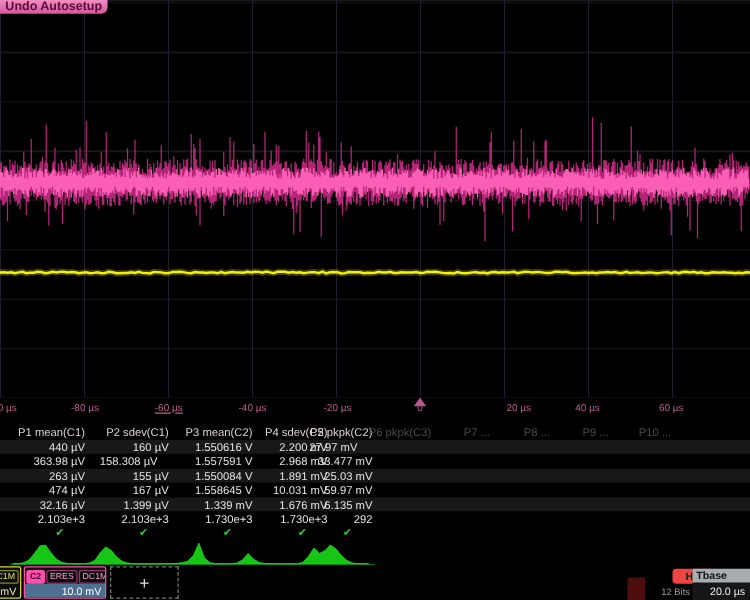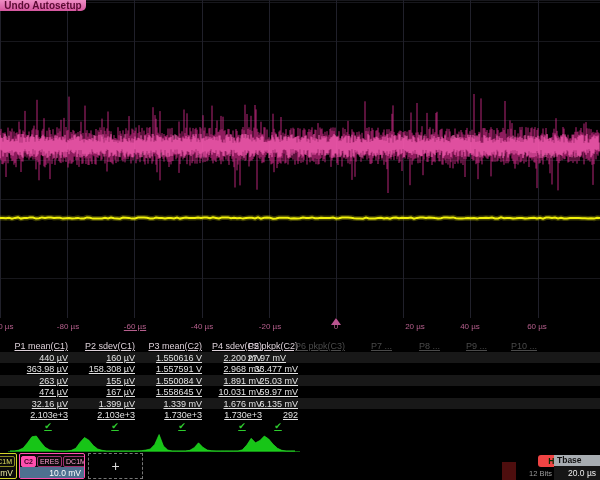--- a/index.html
+++ b/index.html
@@ -16,21 +16,21 @@
     background:linear-gradient(#ef8ec4,#d4569e);color:#5a0a32;font-size:10px;font-weight:bold;
     line-height:11px;text-align:center;border-radius:0 0 5px 0;cursor:pointer;}
   
   .time-axis{position:absolute;top:318px;left:0;width:600px;height:17px;}
   .tlabel{position:absolute;top:4px;transform:translateX(-50%);font-size:8px;color:#b65f8d;white-space:nowrap;}
   .trig{position:absolute;top:0;width:0;height:0;border-left:5px solid transparent;
     border-right:5px solid transparent;border-bottom:7px solid #cf5ca0;transform:translateX(-50%);opacity:.9;}
   
   .mtable{position:absolute;top:336px;left:0;width:600px;height:97px;font-size:9px;}
   .stripe{position:absolute;left:0;width:600px;background:#181818;}
-  .mcell{position:absolute;text-align:right;white-space:nowrap;color:#e2e2e2;text-decoration:underline;}
+  .mcell{position:absolute;text-align:right;white-space:nowrap;color:#e2e2e2;}
   .mhead{color:#ded2da;}
   .mdim{color:#4a4a4a;}
   .mcheck{color:#2ecc2e;text-align:center;}
   
   .histrow{position:absolute;top:432px;left:0;width:600px;height:21px;}
   .histbase{position:absolute;left:8px;top:19px;width:292px;height:1px;background:#0c6a0c;}
   .histrow svg{position:absolute;top:2px;}
   
   .desc{position:absolute;top:453px;height:26px;border:1px solid;border-radius:2px;
         overflow:hidden;box-sizing:border-box;cursor:pointer;background:#0a0a0a;}
@@ -96,21 +96,21 @@
       <span class="mcell mdim" style="left: 328px; width: 64px; top: 5px;">P7 ...</span>
       <span class="mcell mdim" style="left: 376px; width: 64px; top: 5px;">P8 ...</span>
       <span class="mcell mdim" style="left: 423px; width: 64px; top: 5px;">P9 ...</span>
       <span class="mcell mdim" style="left: 473px; width: 64px; top: 5px;">P10 ...</span>
       <span class="mcell" style="left: 4px; width: 64px; top: 17px;">440 µV</span>
       <span class="mcell" style="left: 71px; width: 64px; top: 17px;">160 µV</span>
       <span class="mcell" style="left: 138px; width: 64px; top: 17px;">1.550616 V</span>
       <span class="mcell" style="left: 198px; width: 64px; top: 17px;">2.200 mV</span>
       <span class="mcell" style="left: 222px; width: 64px; top: 17px;">27.97 mV</span>
       <span class="mcell" style="left: 4px; width: 64px; top: 28.4px;">363.98 µV</span>
-      <span class="mcell" style="left: 71px; width: 64px; top: 28.4px;">158.308 µV</span>
+      <span class="mcell" style="left: 71px; width: 64px; top: 28.4px; text-align: center;">158.308 µV</span>
       <span class="mcell" style="left: 138px; width: 64px; top: 28.4px;">1.557591 V</span>
       <span class="mcell" style="left: 198px; width: 64px; top: 28.4px;">2.968 mV</span>
       <span class="mcell" style="left: 234px; width: 64px; top: 28.4px;">33.477 mV</span>
       <span class="mcell" style="left: 4px; width: 64px; top: 39.8px;">263 µV</span>
       <span class="mcell" style="left: 71px; width: 64px; top: 39.8px;">155 µV</span>
       <span class="mcell" style="left: 138px; width: 64px; top: 39.8px;">1.550084 V</span>
       <span class="mcell" style="left: 198px; width: 64px; top: 39.8px;">1.891 mV</span>
       <span class="mcell" style="left: 234px; width: 64px; top: 39.8px;">25.03 mV</span>
       <span class="mcell" style="left: 4px; width: 64px; top: 51.2px;">474 µV</span>
       <span class="mcell" style="left: 71px; width: 64px; top: 51.2px;">167 µV</span>

